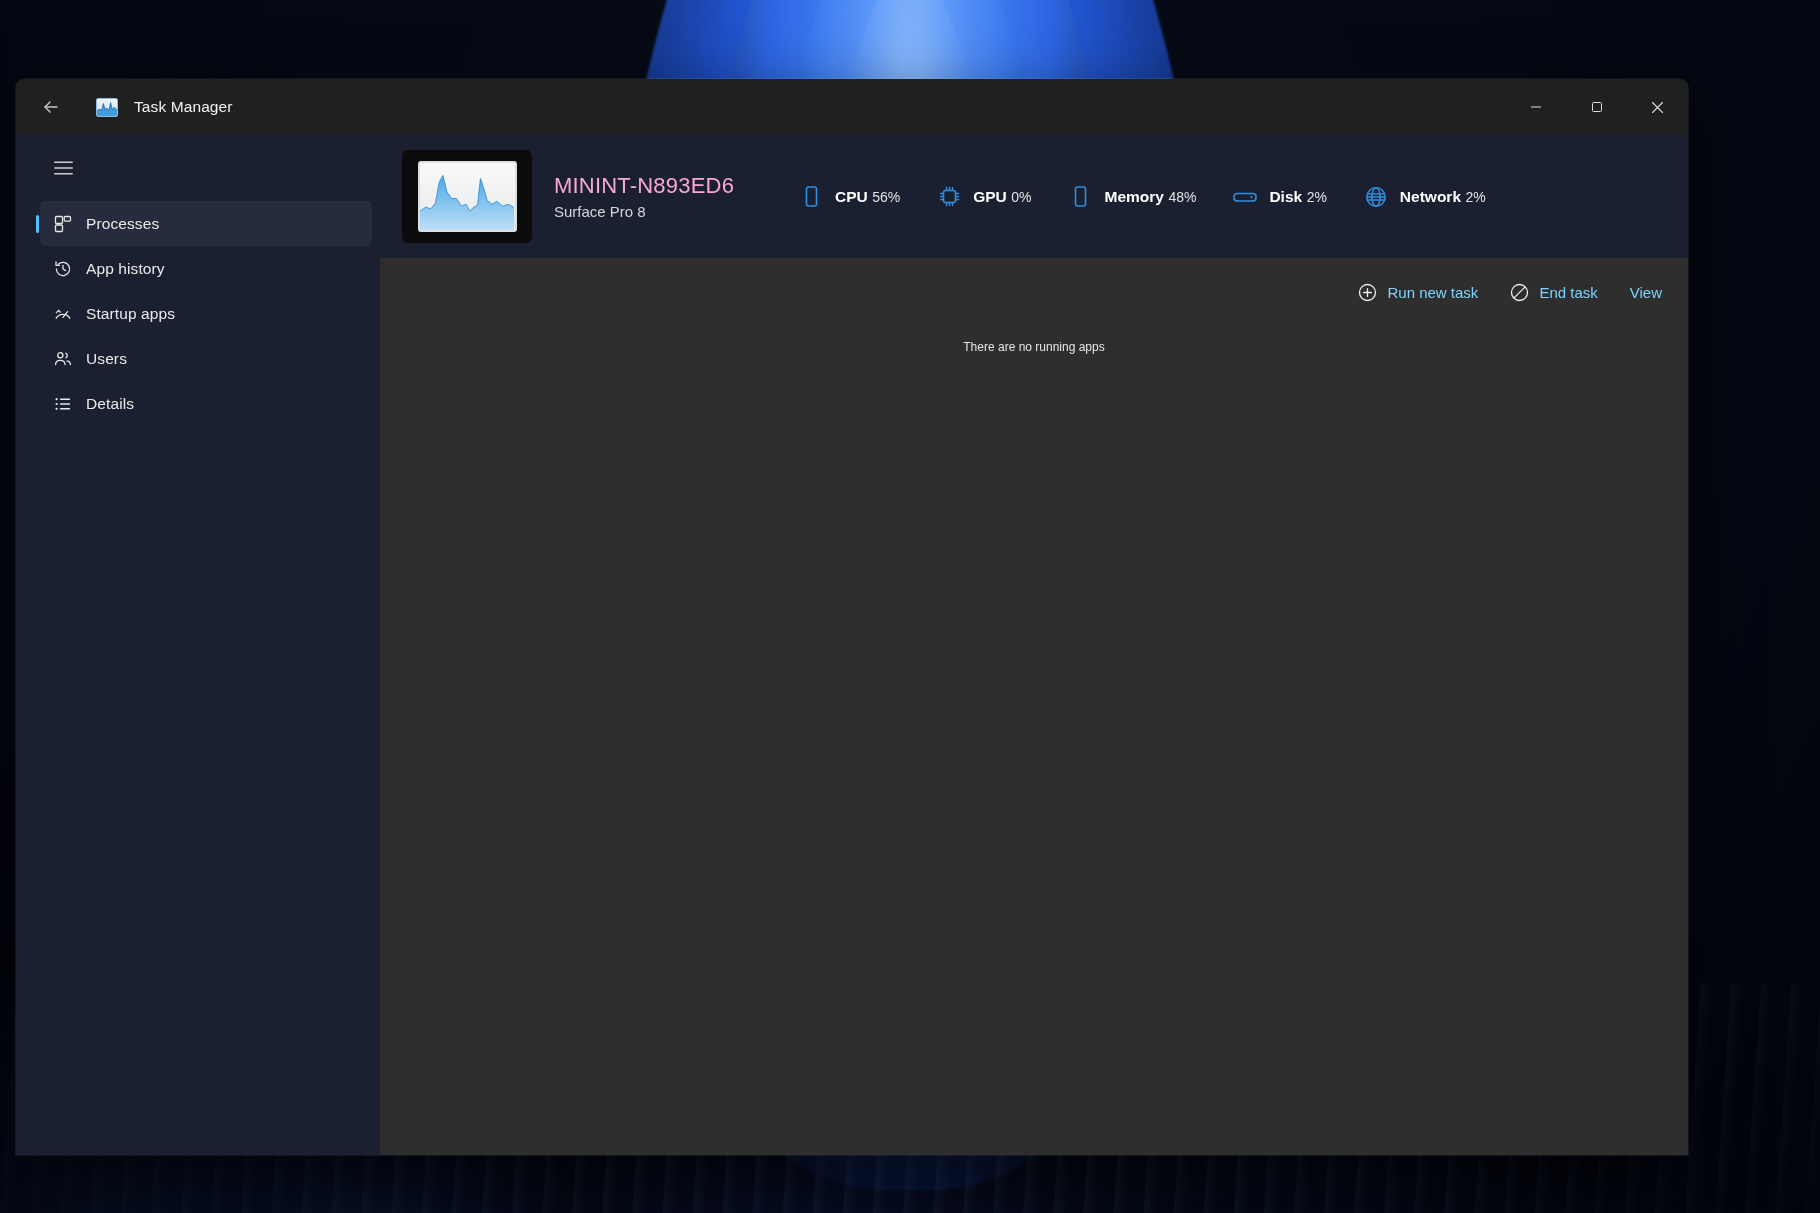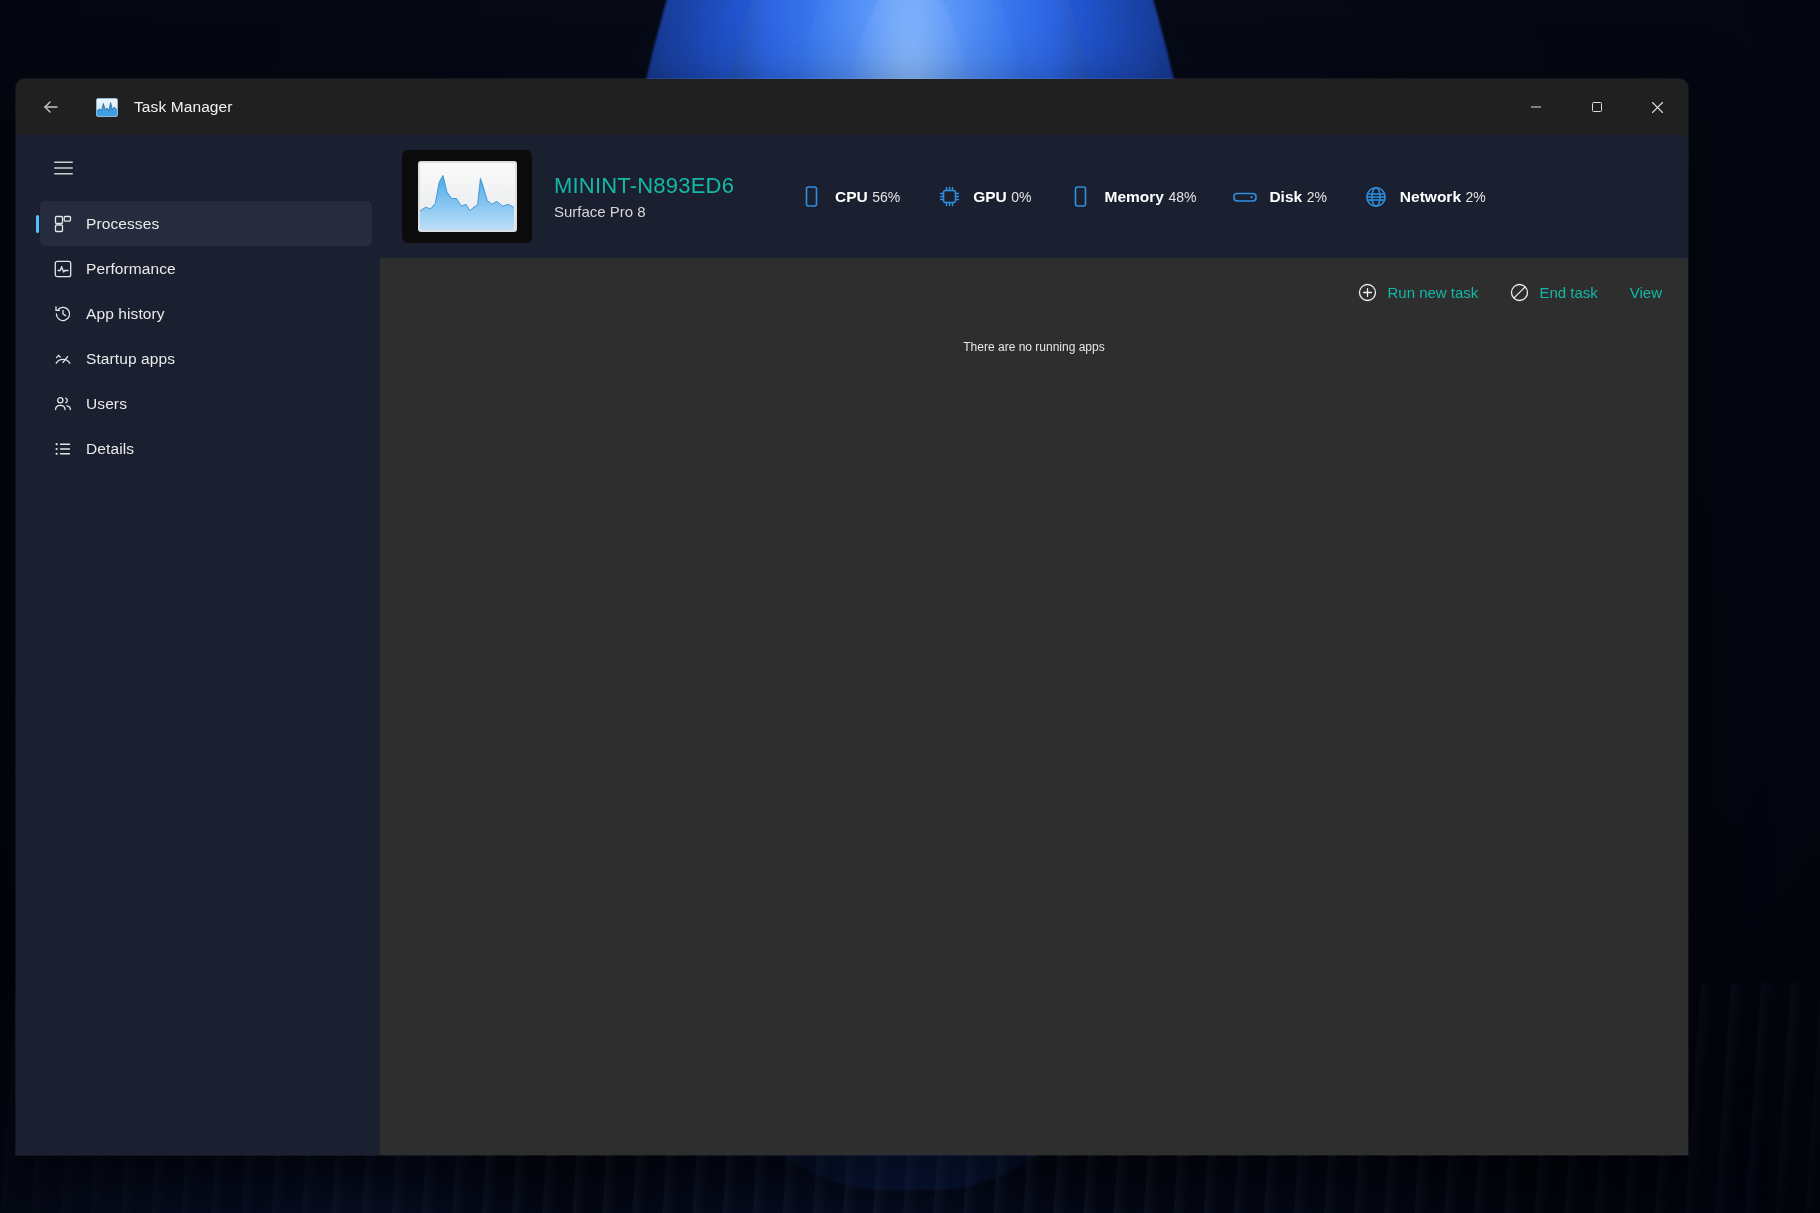--- a/index.html
+++ b/index.html
@@ -191,21 +191,21 @@
     width: 99px; height: 71px;
     background: linear-gradient(#fafafa,#e6e8ea);
     border: 2px solid #dcdfe2;
     border-radius: 3px;
     overflow: hidden;
     position: relative;
   }
   .thumb-inner svg { position: absolute; inset: 0; }
 
   .device-block { margin-left: 22px; min-width: 210px; }
-  .device-name { font-size: 22px; color: #14b8a6; font-weight: 400; letter-spacing: .2px; }
+  .device-name { font-size: 22px; color: #f9a8d4; font-weight: 400; letter-spacing: .2px; }
   .device-sub { font-size: 15px; color: #d6d6d6; margin-top: 4px; }
 
   .stats { display: flex; align-items: center; margin-left: 32px; }
   .stat { display: flex; align-items: center; margin-right: 34px; text-align: right; }
   .stat-icon { color: #2f8fe0; display: flex; align-items: center; justify-content: center; width: 30px; flex: 0 0 30px; }
   .stat-text { margin-left: 9px; }
   .stat-name { font-size: 15.5px; color: #ffffff; font-weight: bold; line-height: 1.15; }
   .stat-val { font-size: 14px; color: #e3e3e3; margin-top: 2px; }
 
   
@@ -217,21 +217,21 @@
     justify-content: flex-end;
     padding-right: 14px;
     background: #2e2e2e;
   }
   .tb-btn {
     display: flex; align-items: center;
     height: 40px;
     padding: 0 12px;
     margin-left: 8px;
     border-radius: 5px;
-    color: #14b8a6;
+    color: #7dd3fc;
     font-size: 15px;
   }
   .tb-icon { display: flex; align-items: center; justify-content: center; margin-right: 10px; color: #f0f0f0; }
 
   
   #list-area {
     flex: 1;
     background: #2e2e2e;
     display: flex;
     justify-content: center;
@@ -308,29 +308,20 @@
             <span class="nav-icon">
               <svg width="20" height="20" viewBox="0 0 20 20" fill="none" stroke="currentColor" stroke-width="1.3">
                 <rect x="2.5" y="2.5" width="7" height="7" rx="1"></rect>
                 <rect x="11.2" y="2.5" width="6.3" height="4.6" rx="1"></rect>
                 <rect x="2.5" y="11" width="7" height="6.5" rx="1"></rect>
               </svg>
             </span>
             <span class="nav-label">Processes</span>
           </div>
 
-          <div class="nav-item">
-            <span class="nav-icon">
-              <svg width="20" height="20" viewBox="0 0 20 20" fill="none" stroke="currentColor" stroke-width="1.3" stroke-linejoin="round">
-                <rect x="2.3" y="2.3" width="15.4" height="15.4" rx="2"></rect>
-                <path d="M5 11.5 L7.3 11.5 L8.6 7.6 L10.6 13 L11.9 11.5 L15 11.5" stroke-linecap="round"></path>
-              </svg>
-            </span>
-            <span class="nav-label">Performance</span>
-          </div>
 
           <div class="nav-item">
             <span class="nav-icon">
               <svg width="20" height="20" viewBox="0 0 20 20" fill="none" stroke="currentColor" stroke-width="1.3" stroke-linecap="round">
                 <path d="M3.4 10a6.6 6.6 0 1 0 1.9-4.7"></path>
                 <path d="M3 3v3.4h3.4"></path>
                 <path d="M10 6.4V10l2.6 1.6"></path>
               </svg>
             </span>
             <span class="nav-label">App history</span>

